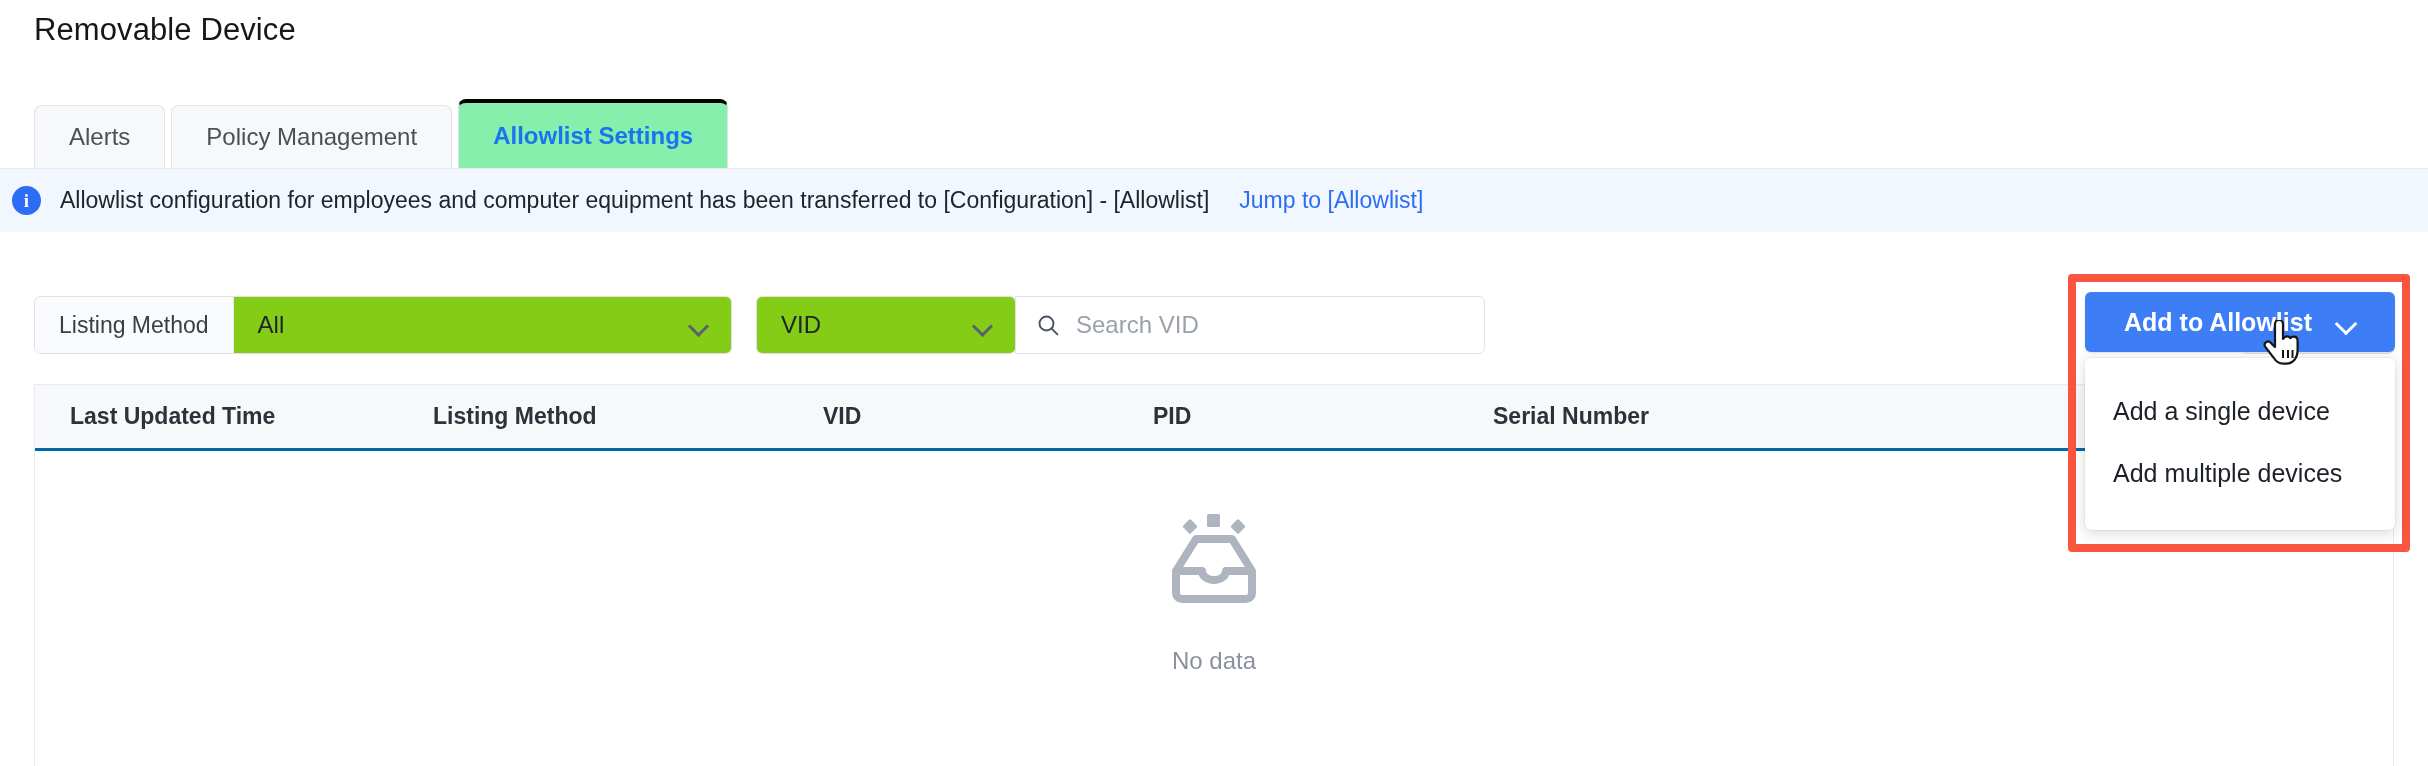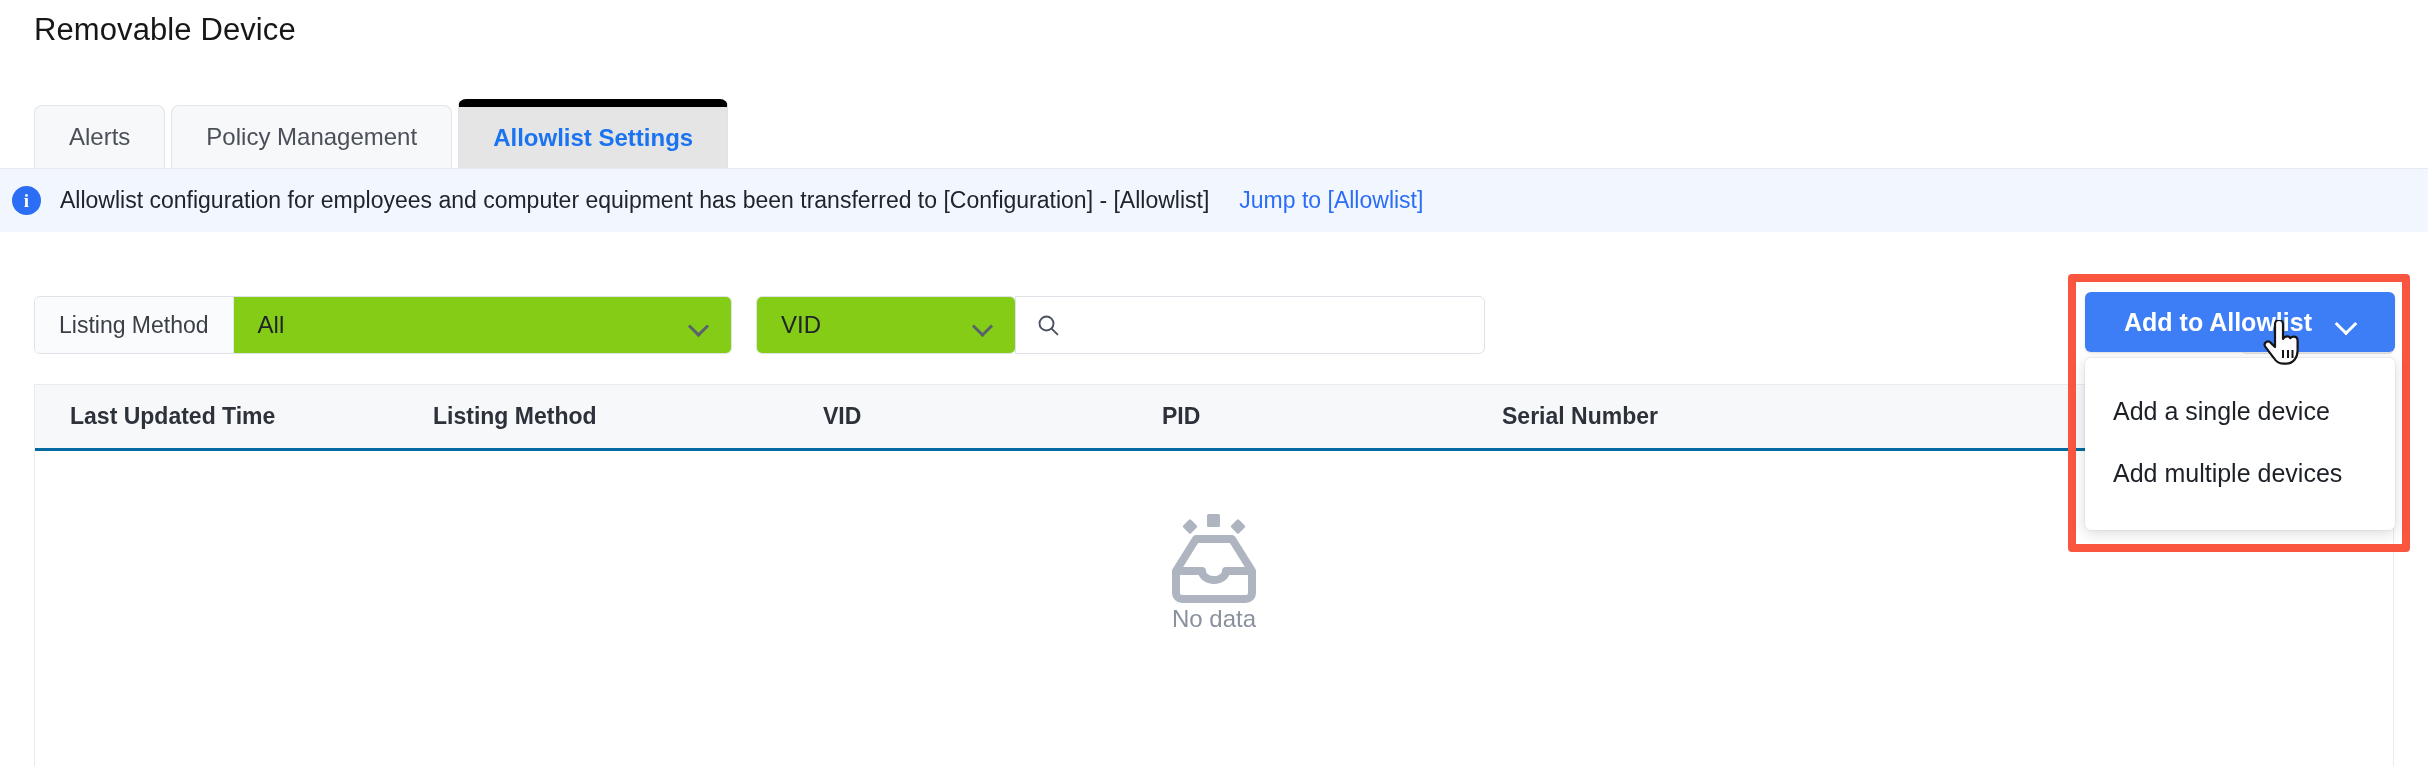--- a/index.html
+++ b/index.html
@@ -48,24 +48,24 @@
     color: #4b5058;
     background: #f7f8fa;
     border: 1px solid #e3e5e9;
     border-bottom: none;
     border-radius: 8px 8px 0 0;
     margin-right: 6px;
     white-space: nowrap;
     cursor: pointer;
   }
   .tab.active {
-    background: #e5e5e5;
+    background: #86efac;
     color: #1a73f0;
     border: 1px solid #dfe2e7;
-    border-top: 8px solid #000000;
+    border-top: 4px solid #000000;
     border-bottom: none;
     height: 69px;
     font-weight: 600;
     position: relative;
     z-index: 3;
     margin-right: 0;
   }
 
   
   .banner {
@@ -234,33 +234,34 @@
   .th {
     font-size: 23px;
     font-weight: 700;
     color: #2c313a;
     white-space: nowrap;
   }
   .th.c0 { width: 398px; padding-left: 35px; }
   .th.c1 { width: 398px; }
   .th.c2 { width: 390px; }
   .th.c3 { width: 330px; }
-  .th.c4 { width: 340px; margin-left: 9px; }
+  .th.c4 { width: 340px; }
   .th.c5 { width: 300px; }
 
   .tbody {
     height: 315px;
     display: flex;
     flex-direction: column;
     align-items: center;
     justify-content: flex-start;
     padding-top: 62px;
   }
   .empty-icon { width: 96px; height: 92px; }
   .empty-text {
+    margin-top: 42px;
     font-size: 24px;
     color: #8a919e;
   }
 
   
   .highlight {
     position: absolute;
     left: 2068px;
     top: 274px;
     width: 342px;
@@ -380,20 +381,21 @@
         <span>VID</span>
         <span class="chev"></span>
       </div>
     </div>
 
     <div class="searchbox">
       <svg class="search-ico" viewBox="0 0 24 24" fill="none">
         <circle cx="10.5" cy="10.5" r="7" stroke="#4a5160" stroke-width="1.9"></circle>
         <line x1="15.6" y1="15.6" x2="21.4" y2="21.4" stroke="#4a5160" stroke-width="1.9" stroke-linecap="round"></line>
       </svg>
+      <input class="search-input" type="text" value="" placeholder="Search VID" style="">
     </div>
 
     <div class="spacer"></div>
 
     <div class="btn-columns">
       <span>Columns</span>
     </div>
   </div>
 
   <div class="table">

